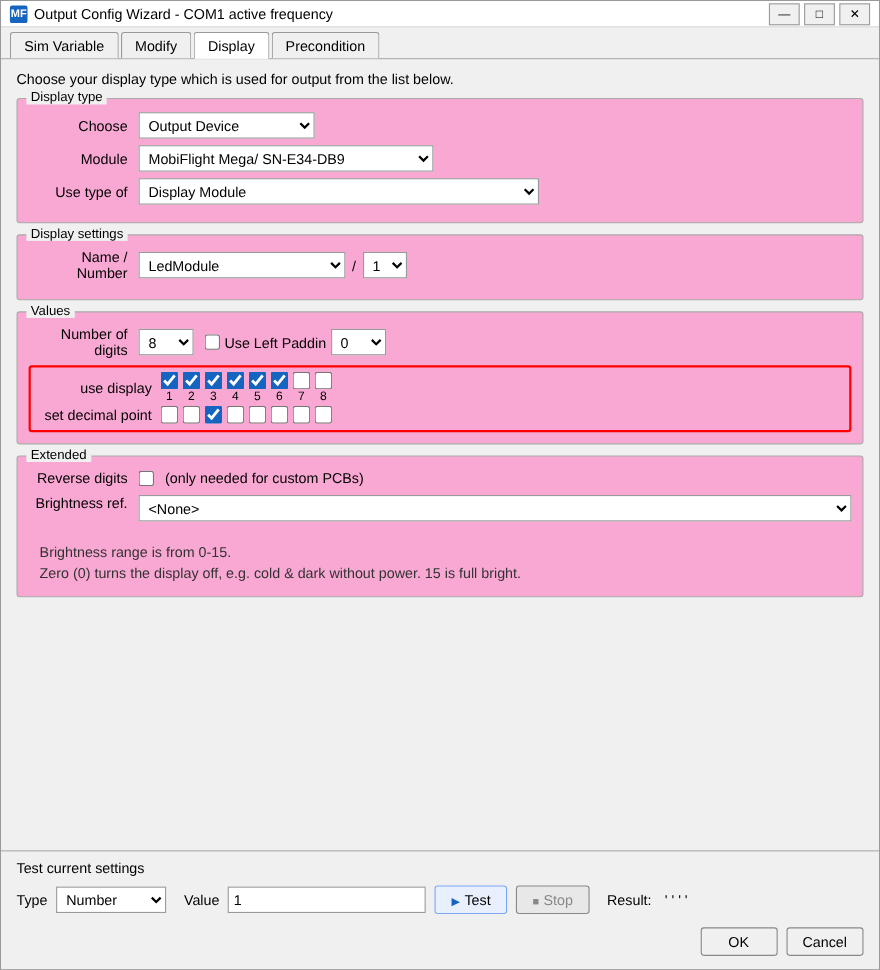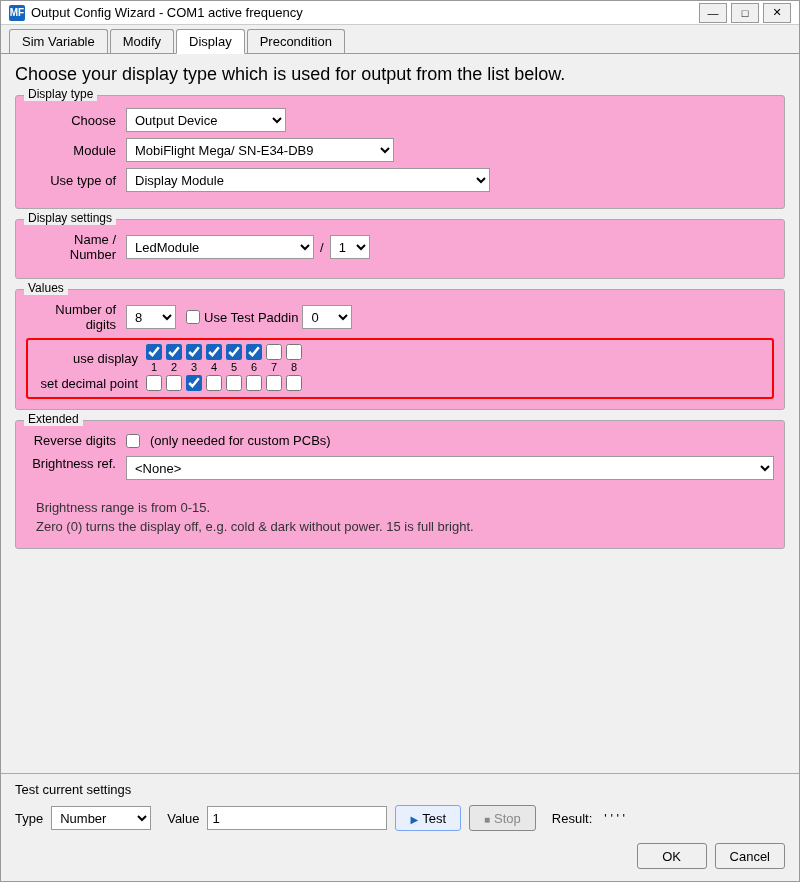--- a/index.html
+++ b/index.html
@@ -77,21 +77,21 @@
     }
 
     .content {
       flex: 1;
       padding: 10px 14px;
       background: #f0f0f0;
     }
     .description {
       margin-bottom: 10px;
       color: #000;
-      font-size: 18px;
+      font-size: 13px;
     }
 
     .group-box {
       border: 1px solid #aaa;
       border-radius: 3px;
       margin-bottom: 10px;
       padding: 8px 10px 10px;
       background: #f9a8d4;
       position: relative;
     }
@@ -391,21 +391,21 @@
     <div class="group-box">
       <span class="group-box-title">Values</span>
       <div class="group-box-content">
         <div class="values-row">
           <span class="form-label">Number of digits</span>
           <select class="select-digits">
             <option>8</option>
           </select>
           <div class="left-pad-checkbox">
             <input type="checkbox" style="">
-            <span>Use Test Paddin</span>
+            <span>Use Left Paddin</span>
             <select class="select-pad">
               <option>0</option>
             </select>
           </div>
         </div>
 
         <div class="use-display-section">
 
           <div class="use-display-row">
             <span class="row-label">use display</span>

